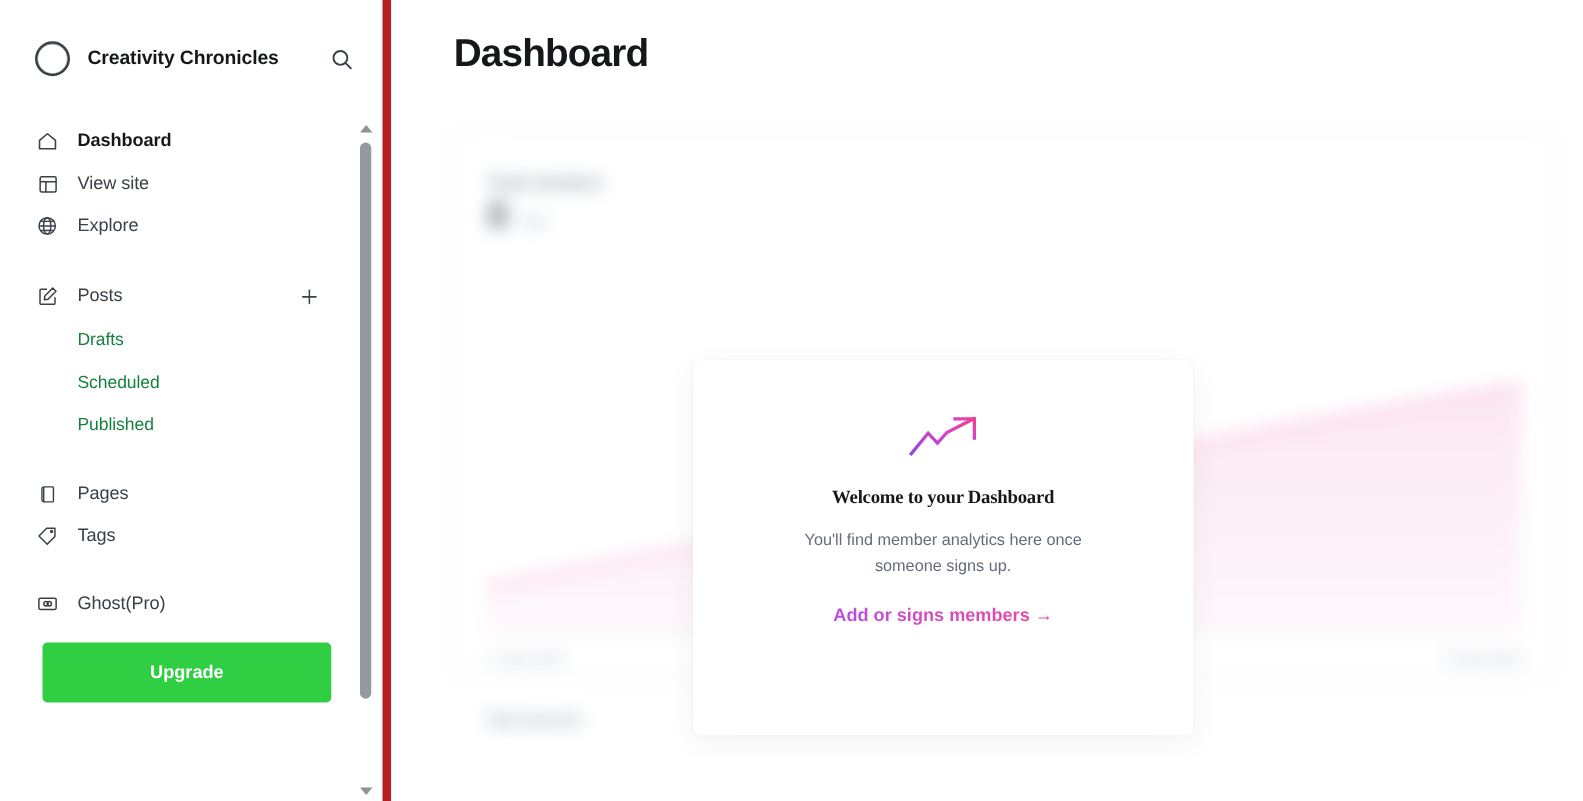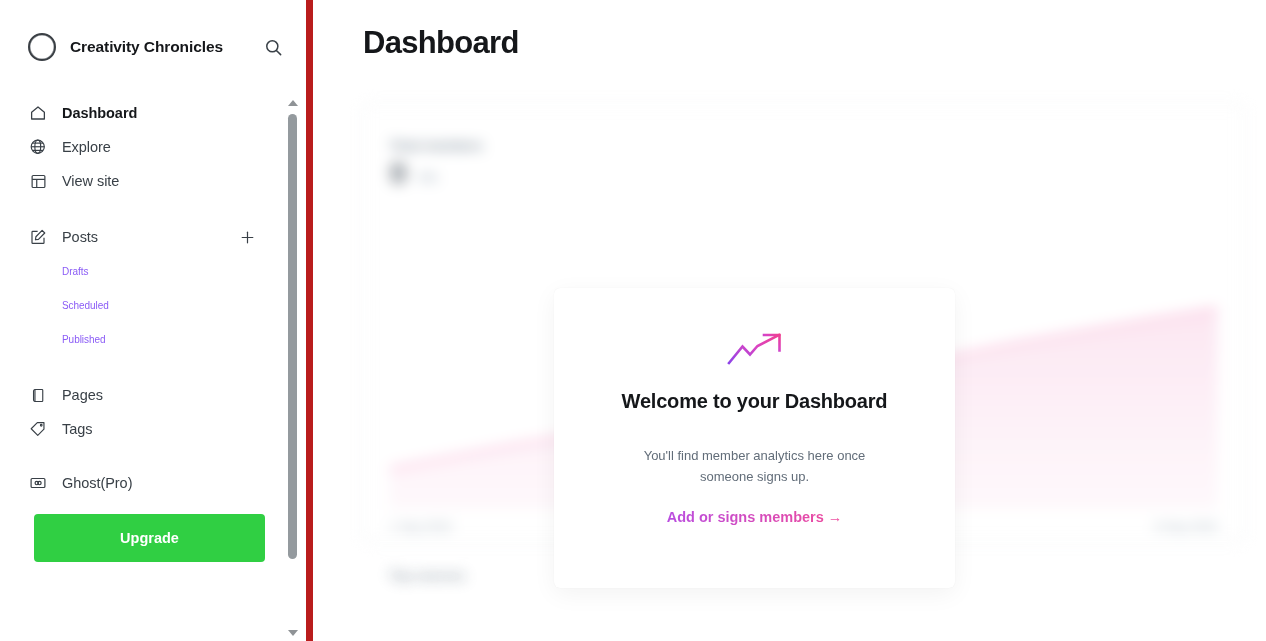--- a/index.html
+++ b/index.html
@@ -66,21 +66,21 @@
     margin-right: 14px;
     display: flex; align-items: center; justify-content: center;
     color: #394047; flex: 0 0 20px;
   }
   .nav-label {
     font-size: 14.5px; color: #394047; letter-spacing: -0.05px;
     flex: 1 1 auto;
   }
   .nav-item.active .nav-label { color: #15171a; font-weight: 700; }
   .nav-item.sub { padding-left: 62px; }
-  .nav-item.sub .nav-label { font-size: 10px; color: #8b5cf6; }
+  .nav-item.sub .nav-label { font-size: 14px; color: #15803d; }
   .nav-gap { height: 22px; }
   .nav-gap-sm { height: 20px; }
   .nav-plus {
     width: 22px; height: 22px; margin-right: 26px;
     display: flex; align-items: center; justify-content: center;
     color: #394047; cursor: pointer;
   }
   .badge-count {
     min-width: 22px; height: 22px; padding: 0 6px;
     border-radius: 11px; background: #eef0f1;
@@ -187,22 +187,22 @@
     position: absolute; left: 241px; top: 288px;
     width: 401px; height: 300px;
     background: #ffffff;
     border-radius: 6px;
     box-shadow: 0 0 1px rgba(0,0,0,0.08), 0 6px 24px rgba(20,23,26,0.05);
     display: flex; flex-direction: column; align-items: center;
     padding-top: 44px;
   }
   .welcome-icon { width: 56px; height: 34px; margin-bottom: 24px; }
   .welcome-title {
-    font-size: 20px; font-weight: 700; color: #15171a;
-    letter-spacing: -0.2px; margin-bottom: 32px; text-align: center;
+    font-size: 15px; font-weight: 700; color: #15171a;
+    letter-spacing: -0.2px; margin-bottom: 14px; text-align: center; font-family: Liberation Serif, serif;
   }
   .welcome-desc {
     font-size: 13px; font-weight: 400; color: #626d79;
     line-height: 21px; text-align: center; width: 274px;
     margin-bottom: 22px;
   }
   .welcome-link {
     font-size: 14.5px; font-weight: 700; color: #d24bd6;
     text-decoration: none; cursor: pointer;
     background: linear-gradient(90deg, #b94de0 0%, #ef4a9b 100%);
@@ -235,40 +235,40 @@
           <span class="nav-icon">
             <svg width="18" height="18" viewBox="0 0 24 24" fill="none" stroke="currentColor" stroke-width="1.7" stroke-linejoin="round">
                 <path d="M3.5 11 12 4l8.5 7v9h-17z"></path>
               </svg>
           </span>
           <span class="nav-label">Dashboard</span>
         </div>
 
         <div class="nav-item">
           <span class="nav-icon">
+            <svg width="17" height="17" viewBox="0 0 24 24" fill="none" stroke="currentColor" stroke-width="1.7">
+                <rect x="3" y="3.5" width="18" height="17" rx="1.6"></rect>
+                <line x1="3" y1="9" x2="21" y2="9"></line>
+                <line x1="9.5" y1="9" x2="9.5" y2="20.5"></line>
+              </svg>
+          </span>
+          <span class="nav-label">View site</span>
+        </div>
+
+        <div class="nav-item">
+          <span class="nav-icon">
             <svg width="17.5" height="17.5" viewBox="0 0 24 24" fill="none" stroke="currentColor" stroke-width="1.6">
                 <circle cx="12" cy="12" r="9"></circle>
                 <ellipse cx="12" cy="12" rx="4" ry="9"></ellipse>
                 <line x1="3" y1="12" x2="21" y2="12"></line>
                 <line x1="4.6" y1="7" x2="19.4" y2="7"></line>
                 <line x1="4.6" y1="17" x2="19.4" y2="17"></line>
               </svg>
           </span>
           <span class="nav-label">Explore</span>
-        </div>
-
-        <div class="nav-item">
-          <span class="nav-icon">
-            <svg width="17" height="17" viewBox="0 0 24 24" fill="none" stroke="currentColor" stroke-width="1.7">
-                <rect x="3" y="3.5" width="18" height="17" rx="1.6"></rect>
-                <line x1="3" y1="9" x2="21" y2="9"></line>
-                <line x1="9.5" y1="9" x2="9.5" y2="20.5"></line>
-              </svg>
-          </span>
-          <span class="nav-label">View site</span>
         </div>
 
         <div class="nav-gap"></div>
 
         <div class="nav-item">
           <span class="nav-icon">
             <svg width="18" height="18" viewBox="0 0 24 24" fill="none" stroke="currentColor" stroke-width="1.6" stroke-linejoin="round">
                 <path d="M20 13v6.5a1 1 0 0 1-1 1H5a1 1 0 0 1-1-1v-14a1 1 0 0 1 1-1h6.5"></path>
                 <path d="M17.5 3.2 21 6.7l-8.4 8.4-4 .6.6-4z"></path>
               </svg>

